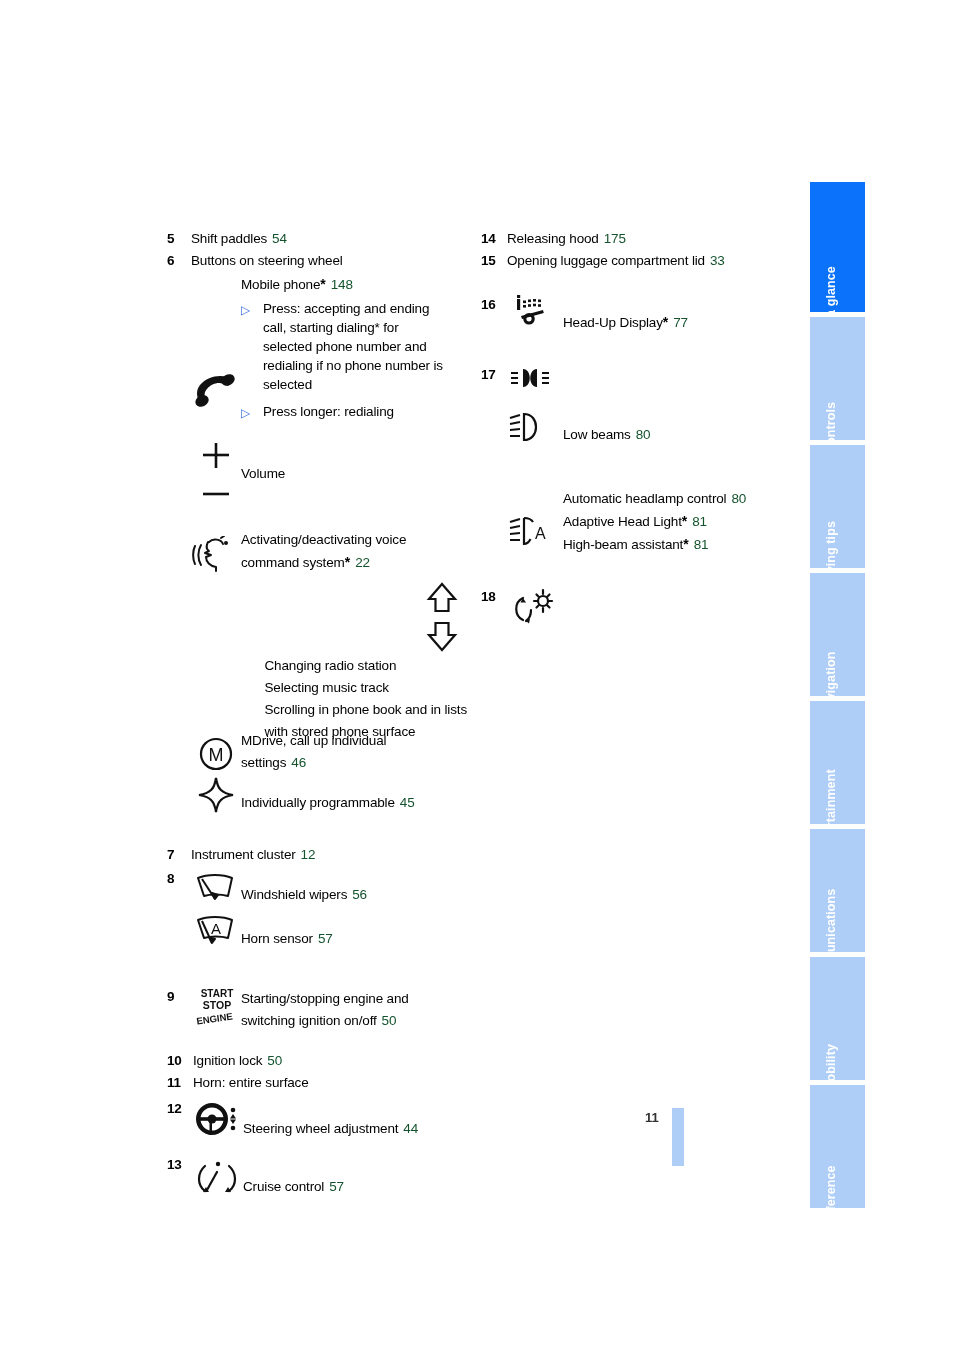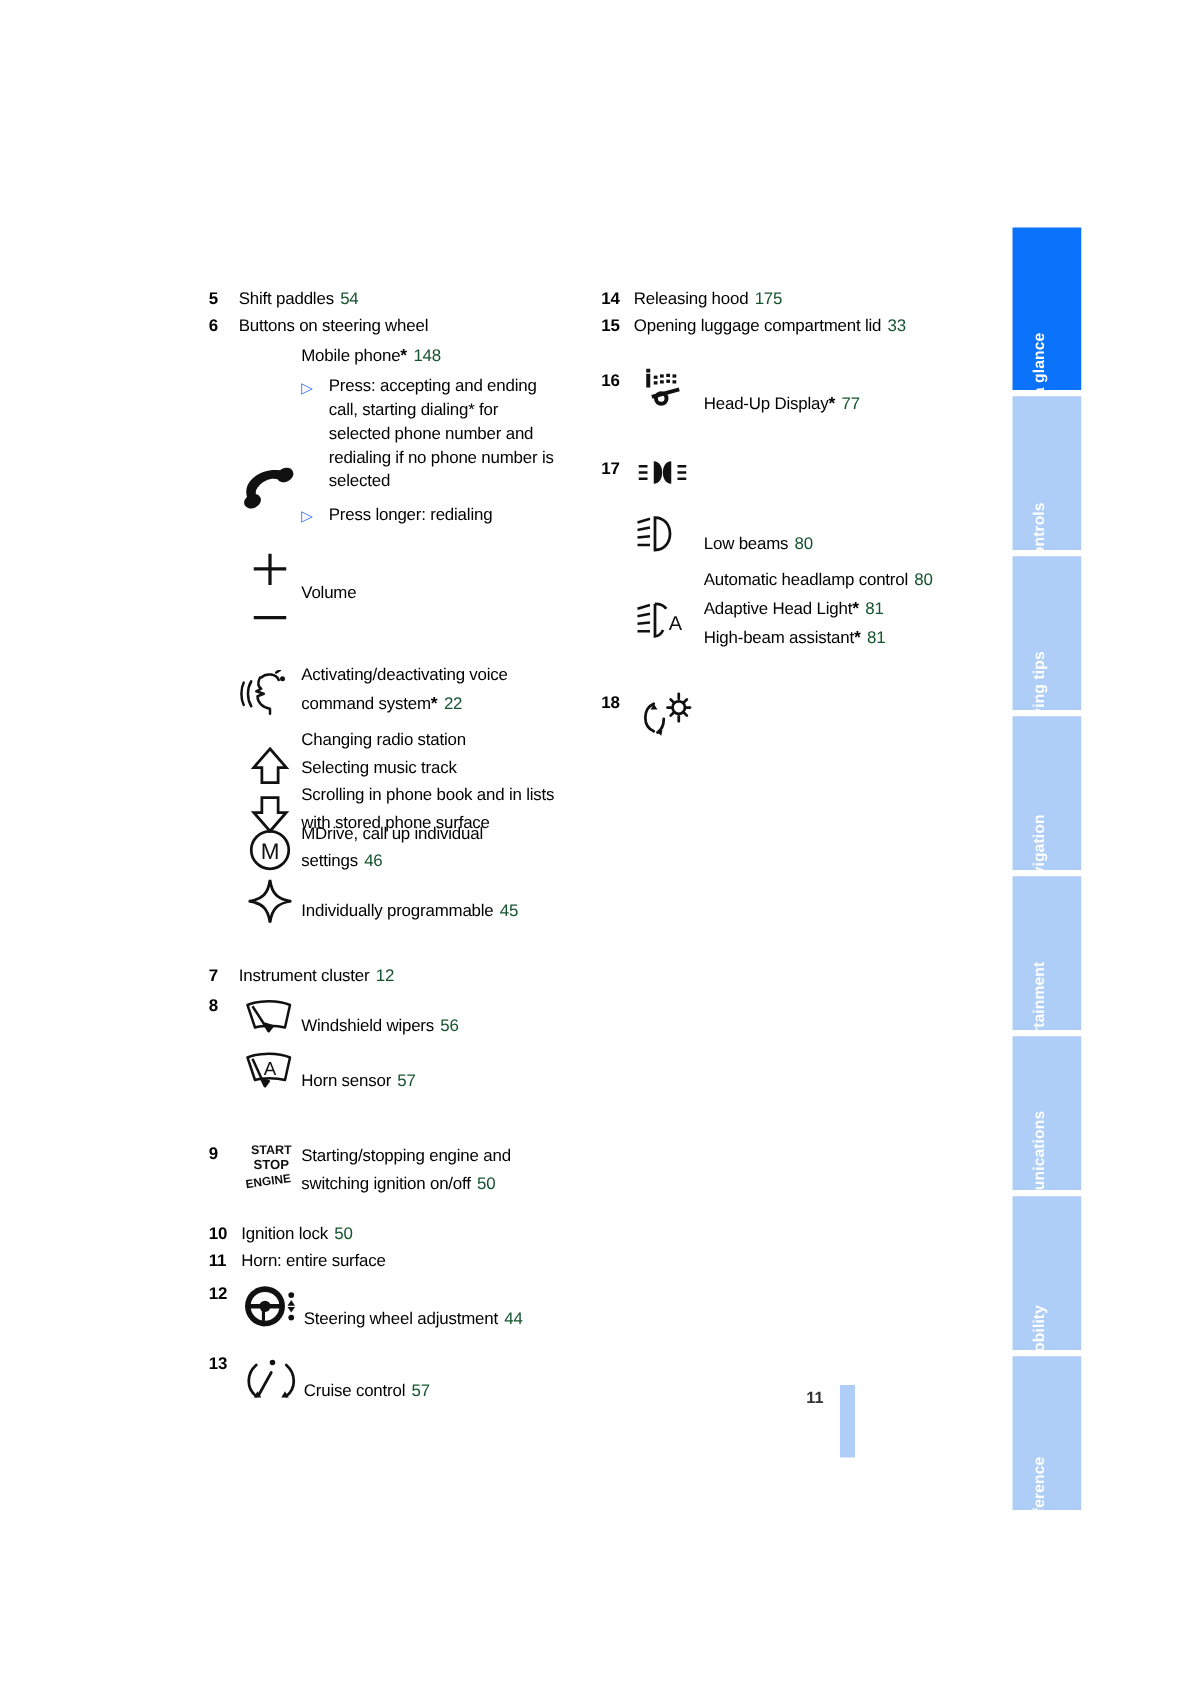--- a/index.html
+++ b/index.html
@@ -246,21 +246,21 @@
         </svg>
       </div>
       <div class="lines">
         <div class="txt">Activating/deactivating voice</div>
         <div class="txt"><span>command system</span><span class="ast">*</span><span class="pg">22</span></div>
       </div>
     </div>
 
     <div class="sp6"></div>
 
-    <div class="picrow" style="margin-left:24px;">
+    <div class="picrow" style="margin-left:24px;flex-direction:column;">
       <div class="pic" style="height:74px;">
         <svg width="50" height="74" viewBox="0 0 50 74">
           <g fill="none" stroke="#111111" stroke-width="2.2" stroke-linejoin="miter">
             <path d="M25 4 L38 19 L31.5 19 L31.5 31 L18.5 31 L18.5 19 L12 19 Z"></path>
             <path d="M25 70 L38 55 L31.5 55 L31.5 43 L18.5 43 L18.5 55 L12 55 Z"></path>
           </g>
         </svg>
       </div>
       <div class="lines">
         <div class="txt">Changing radio station</div>
@@ -529,21 +529,21 @@
                 <line x1="3" y1="10" x2="13" y2="7"></line>
                 <line x1="3" y1="16" x2="13" y2="14"></line>
                 <line x1="3" y1="22" x2="13" y2="21"></line>
                 <line x1="3" y1="28" x2="13" y2="28"></line>
                 <path d="M17 6 L17 32 C20 32 22 30 23.5 27" stroke-width="2.2"></path>
                 <path d="M26 10 C24.5 7.5 21 6 17 6" stroke-width="2.2"></path>
               </g>
               <text x="28" y="27" font-family="Liberation Sans, sans-serif" font-size="16" fill="#111111">A</text>
             </svg>
           </div>
-          <div class="lines" style="padding-top:1px;">
+          <div class="lines" style="padding-top:1px;margin-top:35px;">
             <div class="txt"><span>Automatic headlamp control</span><span class="pg">80</span></div>
             <div class="txt"><span>Adaptive Head Light</span><span class="ast">*</span><span class="pg">81</span></div>
             <div class="txt"><span>High-beam assistant</span><span class="ast">*</span><span class="pg">81</span></div>
           </div>
         </div>
       </div>
     </div>
 
     <div class="sp30"></div>
 

